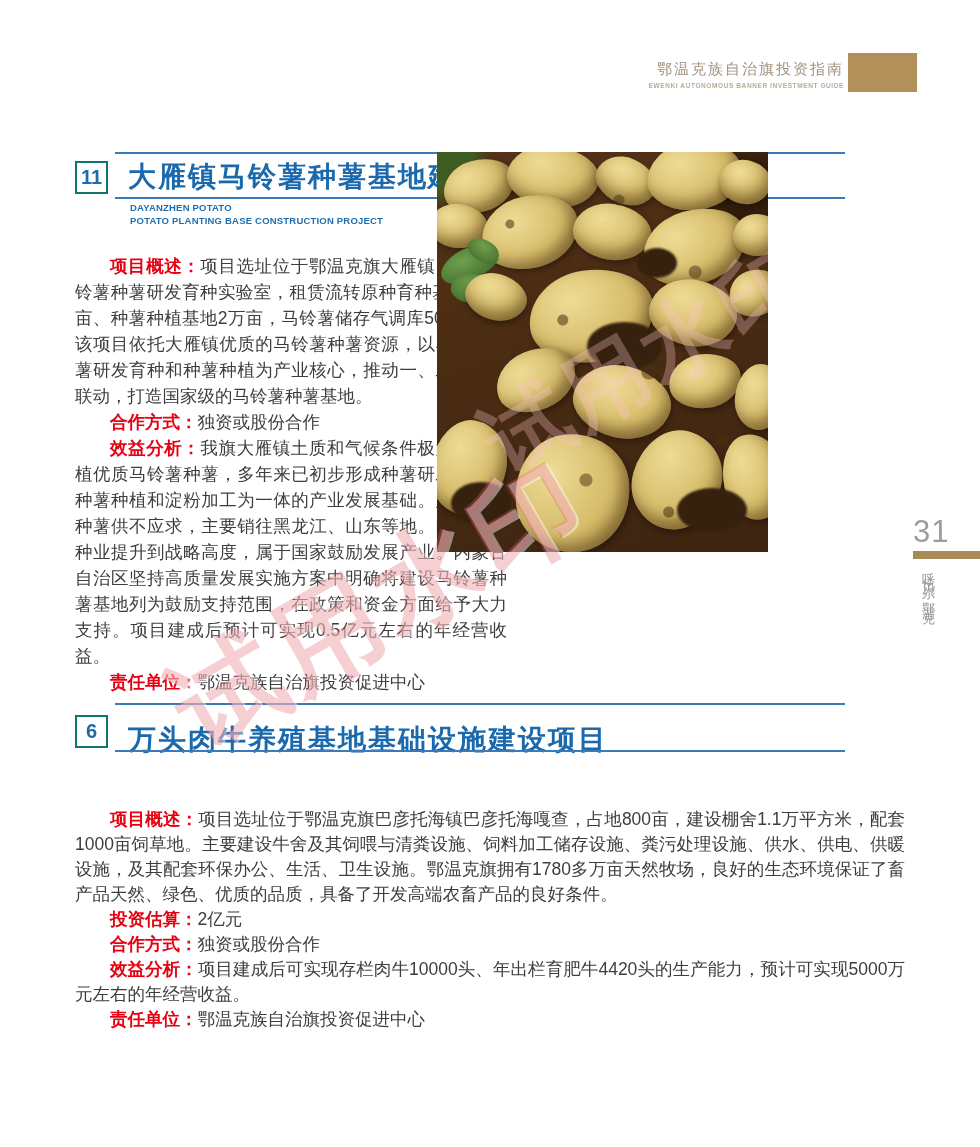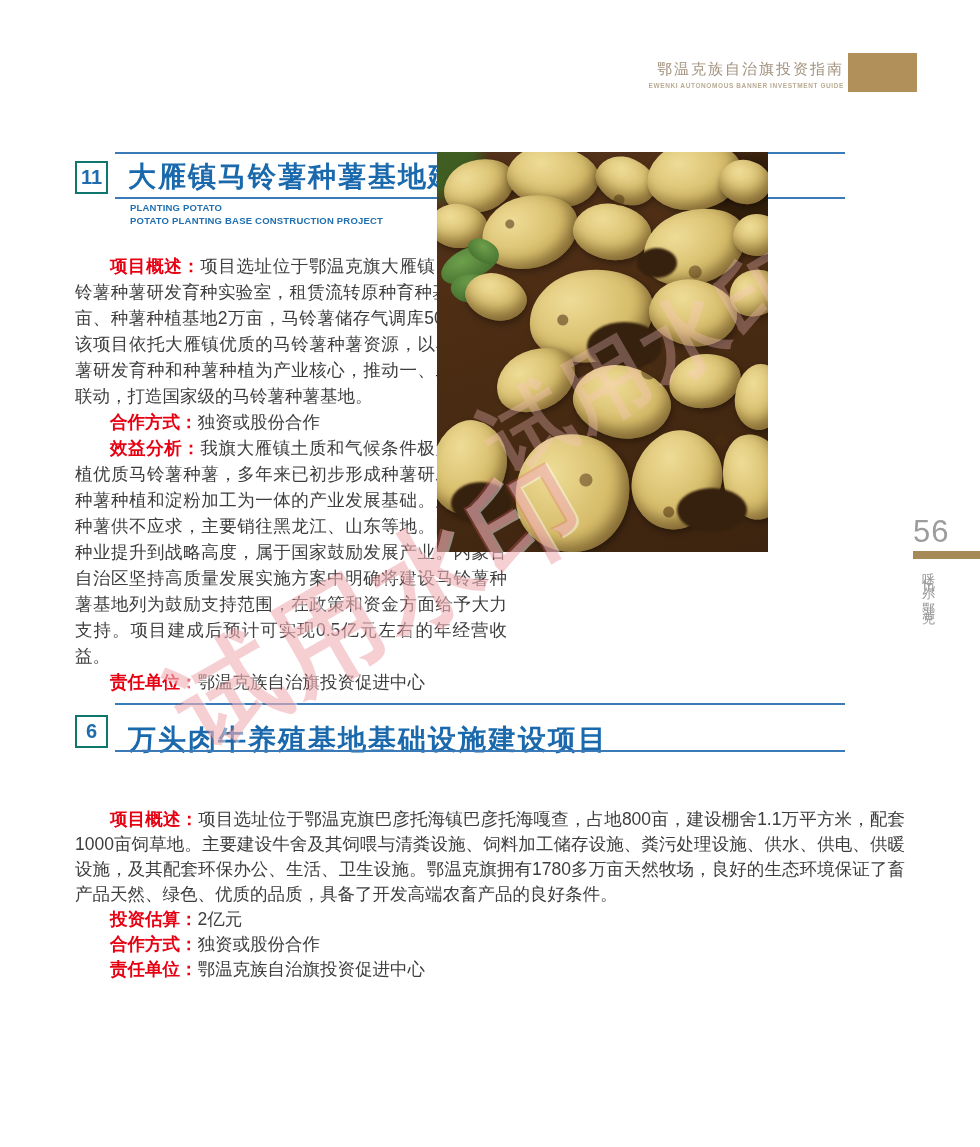--- a/index.html
+++ b/index.html
@@ -87,31 +87,31 @@
 <div class="page">
 
   <div class="doc-header">
     <div class="htext">
       <div class="h-cn">鄂温克族自治旗投资指南</div>
       <div class="h-en">EWENKI AUTONOMOUS BANNER INVESTMENT GUIDE</div>
     </div>
     <div class="h-block"></div>
   </div>
 
-  <div class="pageno">56</div>
+  <div class="pageno">31</div>
   <div class="side-bar-rect"></div>
   <div class="side-vert">呼伦贝尔·鄂温克</div>
 
   <div class="sec" style="top:152px;height:550px;">
     <div class="rule" style="top:0;"></div>
     <div class="numbox" style="top:9px;">11</div>
     <h2 class="sec-title" style="top:6px;">大雁镇马铃薯种薯基地建设项目</h2>
     <div class="rule" style="top:45px;"></div>
     <div class="sec-sub" style="top:49px;">
-      <div>PLANTING POTATO</div>
+      <div>DAYANZHEN POTATO</div>
       <div>POTATO PLANTING BASE CONSTRUCTION PROJECT</div>
     </div>
 
     <div class="sec11-body body-text">
       <p><span class="lbl">项目概述：</span><span>项目选址位于鄂温克旗大雁镇，建设马铃薯种薯研发育种实验室，租赁流转原种育种基地1000亩、种薯种植基地2万亩，马铃薯储存气调库500亩等。该项目依托大雁镇优质的马铃薯种薯资源，以马铃薯种薯研发育种和种薯种植为产业核心，推动一、二、三产联动，打造国家级的马铃薯种薯基地。</span></p>
       <p><span class="lbl">合作方式：</span><span>独资或股份合作</span></p>
       <p><span class="lbl">效益分析：</span><span>我旗大雁镇土质和气候条件极为适合种植优质马铃薯种薯，多年来已初步形成种薯研发育种、种薯种植和淀粉加工为一体的产业发展基础。所种植的种薯供不应求，主要销往黑龙江、山东等地。国家已将种业提升到战略高度，属于国家鼓励发展产业。内蒙古自治区坚持高质量发展实施方案中明确将建设马铃薯种薯基地列为鼓励支持范围，在政策和资金方面给予大力支持。项目建成后预计可实现0.5亿元左右的年经营收益。</span></p>
       <p><span class="lbl">责任单位：</span><span>鄂温克族自治旗投资促进中心</span></p>
     </div>
 
@@ -153,19 +153,20 @@
   <div class="sec" style="top:703px;height:380px;">
     <div class="rule" style="top:0;"></div>
     <div class="numbox" style="top:12px;">6</div>
     <h2 class="sec-title" style="top:18px;">万头肉牛养殖基地基础设施建设项目</h2>
     <div class="rule" style="top:47px;"></div>
 
     <div class="sec12-body body-text">
       <p><span class="lbl">项目概述：</span><span>项目选址位于鄂温克旗巴彦托海镇巴彦托海嘎查，占地800亩，建设棚舍1.1万平方米，配套1000亩饲草地。主要建设牛舍及其饲喂与清粪设施、饲料加工储存设施、粪污处理设施、供水、供电、供暖设施，及其配套环保办公、生活、卫生设施。鄂温克旗拥有1780多万亩天然牧场，良好的生态环境保证了畜产品天然、绿色、优质的品质，具备了开发高端农畜产品的良好条件。</span></p>
       <p><span class="lbl">投资估算：</span><span>2亿元</span></p>
       <p><span class="lbl">合作方式：</span><span>独资或股份合作</span></p>
+      <p><span class="lbl">效益分析：</span><span>项目建成后可实现存栏肉牛10000头、年出栏育肥牛4420头的生产能力，预计可实现5000万元左右的年经营收益。</span></p>
       <p><span class="lbl">责任单位：</span><span>鄂温克族自治旗投资促进中心</span></p>
     </div>
   </div>
 
   <div class="wm wm1">试用水印</div>
 
 </div>
 
 </body></html>

